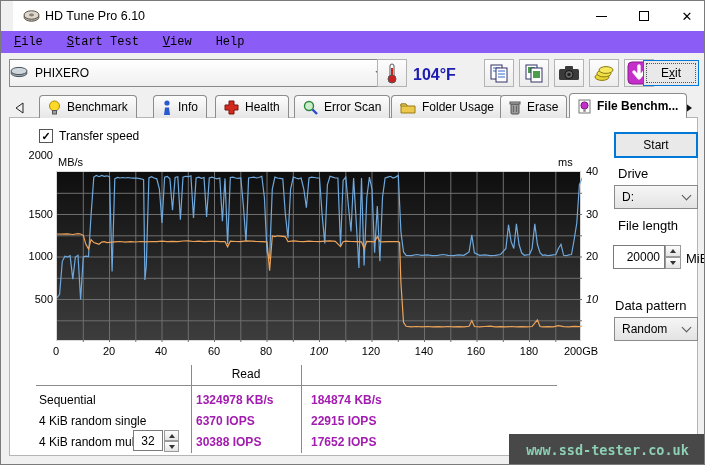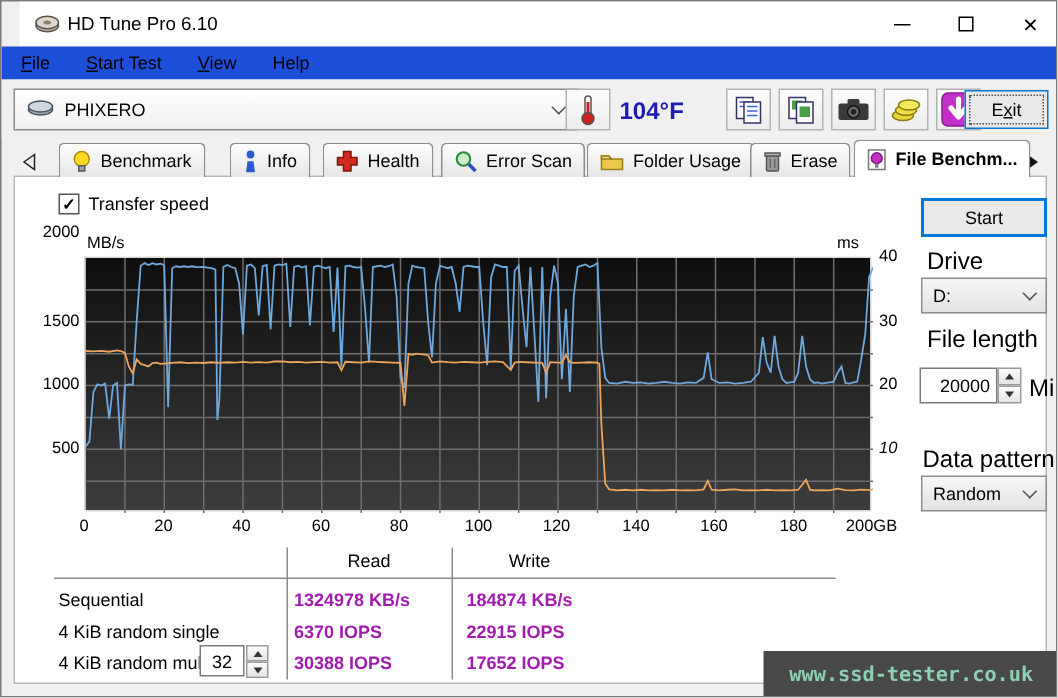--- a/index.html
+++ b/index.html
@@ -10,28 +10,28 @@
   
   .titlebar { position:absolute; left:12px; top:0; width:100%; height:30px; background:#fff; }
   .app-icon { position:absolute; left:10px; top:7px; }
   .title-text { position:absolute; left:32px; top:8px; font-size:12.5px; }
   .win-btn { position:absolute; top:0; width:34px; height:30px; display:flex; align-items:center; justify-content:center; }
   .btn-min { right:98px; } .btn-max { right:55px; } .btn-close { right:12px; font-size:13px; }
   .glyph-min { width:11px; height:0; border-top:1px solid #000; display:block; }
   .glyph-max { width:10px; height:10px; border:1px solid #000; display:block; }
 
   
-  .menubar { position:absolute; left:0; top:30px; width:100%; height:22px; background:#1d4ed8; display:flex; align-items:center; padding-left:4px; }
+  .menubar { position:absolute; left:0; top:30px; width:100%; height:22px; background:#8b5cf6; display:flex; align-items:center; padding-left:4px;font-family:Liberation Mono, monospace; }
   .menu-item { padding:3px 9px; margin-right:6px; }
   u { text-decoration:underline; }
 
   
   .toolbar { position:absolute; left:0; top:52px; width:100%; height:40px; background:#f0f0f0; }
   .drive-combo { position:absolute; left:8px; top:6px; width:376px; height:28px; background:linear-gradient(#ffffff,#f0f0f0);
-    border:1px solid #8a8a8a; display:flex; align-items:center; padding:0 8px; }
+    border:1px solid #8a8a8a; display:flex; align-items:center; padding:0 0; }
   .drive-combo .label { margin-left:7px; }
   .chev { width:7px; height:7px; border-right:1.6px solid #555; border-bottom:1.6px solid #555; transform:rotate(45deg); margin-top:-4px; }
   .combo-chev { margin-left:auto; }
   .tool-btn { position:absolute; top:6px; width:30px; height:28px; background:linear-gradient(#fdfdfd,#ececec);
     border:1px solid #b3b3b3; display:flex; align-items:center; justify-content:center; }
   .temp-text { position:absolute; left:412px; top:13px; font-weight:bold; font-size:16px; color:#1c1cb0; }
   .exit-btn { position:absolute; left:642px; top:7px; width:56px; height:26px; background:#e9e9e9; border:1px solid #0078d7;
     display:flex; align-items:center; justify-content:center; outline:1px dotted #555; outline-offset:-4px; font-size:12px; }
 
   
@@ -55,21 +55,21 @@
   .plot svg { display:block; width:525px; height:170px; }
   .axis-unit { position:absolute; font-size:11px; color:#000; }
   .ylab, .yrlab { position:absolute; font-size:11px; }
   .ylab { left:16px; width:36px; text-align:right; }
   .yrlab { left:585px; width:24px; text-align:left; }
   .xlab { position:absolute; top:344px; width:44px; text-align:center; font-size:11px; }
 
   
   .start-btn { position:absolute; left:613px; top:131px; width:84px; height:26px; background:#e9e9e9; border:2px solid #0078d7;
     display:flex; align-items:center; justify-content:center; font-size:12px; }
-  .side-label { position:absolute; font-size:16px; }
+  .side-label { position:absolute; font-size:13px; }
   .side-combo { position:absolute; width:84px; height:24px; background:linear-gradient(#f6f6f6,#e3e3e3); border:1px solid #8a8a8a;
     display:flex; align-items:center; padding:0 7px; font-size:12px; }
   .flen-input { position:absolute; left:612px; top:244px; width:52px; height:24px; border:1px solid #7a7a7a; background:#fff;
     font-family:"Liberation Sans",sans-serif; font-size:12px; text-align:right; padding-right:4px; }
   .spin { position:absolute; width:16px; height:12px; background:linear-gradient(#fdfdfd,#e4e4e4); border:1px solid #9a9a9a;
     display:flex; align-items:center; justify-content:center; }
   .tri-up { width:0; height:0; border-left:3px solid transparent; border-right:3px solid transparent; border-bottom:4px solid #333; }
   .tri-down { width:0; height:0; border-left:3px solid transparent; border-right:3px solid transparent; border-top:4px solid #333; }
 
   
@@ -276,21 +276,21 @@
       <span class="yrlab" style="top:207px;">30</span>
       <span class="yrlab" style="top:249px;">20</span>
       <span class="yrlab" style="top:292px;font-style:italic;">10</span>
     </div>
   <div id="xlabels">
       <span class="xlab" style="left:33px;">0</span>
       <span class="xlab" style="left:86px;">20</span>
       <span class="xlab" style="left:138px;">40</span>
       <span class="xlab" style="left:191px;">60</span>
       <span class="xlab" style="left:243px;">80</span>
-      <span class="xlab" style="left:296px;">100</span>
+      <span class="xlab" style="left:296px;font-style:italic;">100</span>
       <span class="xlab" style="left:348px;">120</span>
       <span class="xlab" style="left:401px;">140</span>
       <span class="xlab" style="left:453px;">160</span>
       <span class="xlab" style="left:506px;">180</span>
       <span class="xlab" style="left:558px;">200GB</span>
     </div>
 
   <div class="plot">
     <svg id="chart-svg" viewBox="0 0 525 170" preserveAspectRatio="none">
         <g stroke="#6e6e6e" stroke-width="1">
@@ -341,21 +341,20 @@
       <span class="tri-down"></span>
     </div>
   <span class="side-label" style="left:685px; top:250px;">MiB</span>
   <span class="side-label" style="left:614px; top:297px;">Data pattern</span>
   <div class="side-combo" style="left:613px; top:316px;">
     <span>Random</span>
     <span class="chev combo-chev"></span>
   </div>
 
   <span class="tbl-head" style="left:195px;">Read</span>
-  <span class="tbl-head" style="left:302px;">Write</span>
   <div class="tbl-hline"></div>
   <div class="tbl-vline" style="left:190px;"></div>
   <div class="tbl-vline" style="left:300px;"></div>
 
   <div>
     <span class="row-label" style="top:392px;">Sequential</span>
     <span class="cell-val" style="left:195px; top:392px;">1324978 KB/s</span>
     <span class="cell-val" style="left:310px; top:392px;">184874 KB/s</span>
   </div>
   <div>

